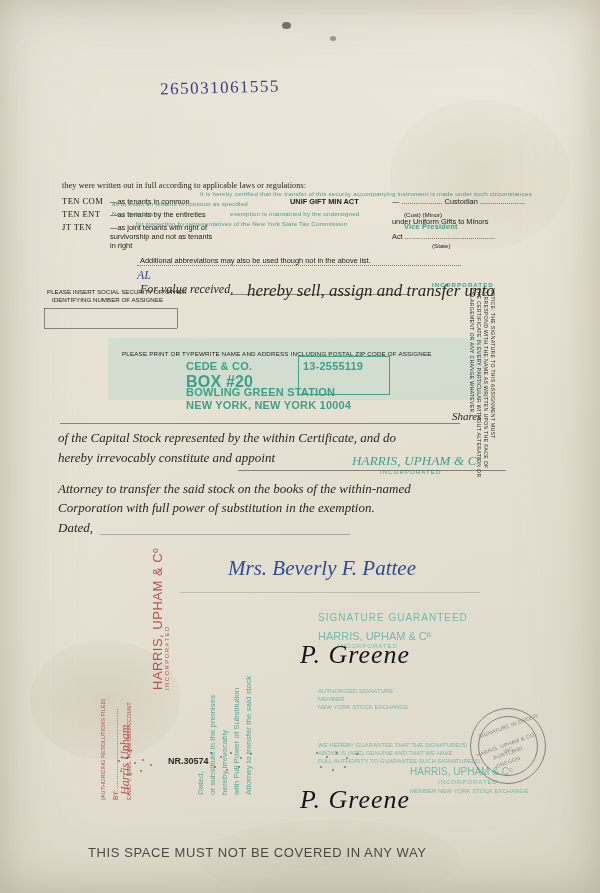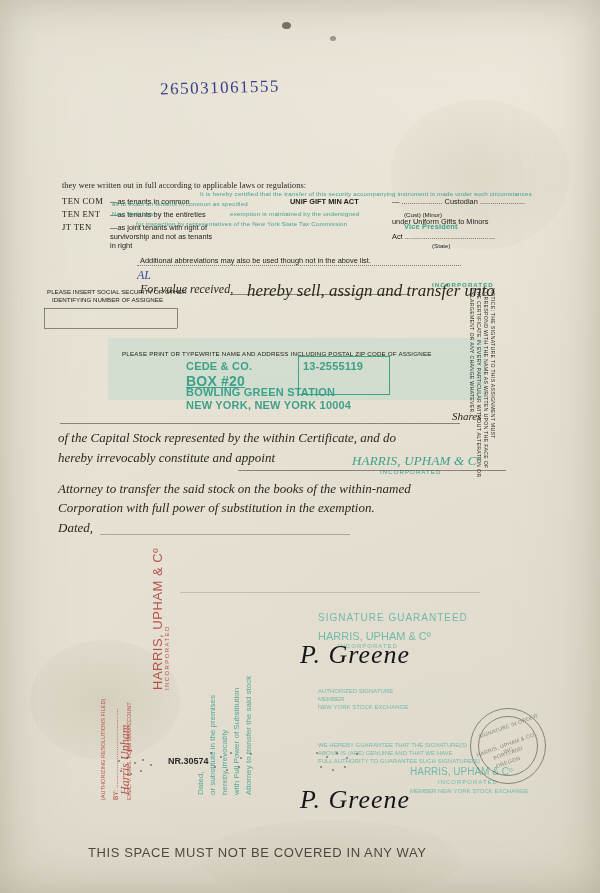--- a/index.html
+++ b/index.html
@@ -246,21 +246,21 @@
   <div class="uline" style="left:44px;top:308px;width:133px;"></div>
   <div class="uline" style="left:44px;top:328px;width:133px;"></div>
   <div class="uline" style="left:44px;top:308px;width:1px;height:20px;border-bottom:none;border-left:1px solid rgba(40,38,32,0.5);"></div>
   <div class="uline" style="left:177px;top:308px;width:1px;height:20px;border-bottom:none;border-left:1px solid rgba(40,38,32,0.5);"></div>
 
   <div class="cyan-wash" style="left:108px;top:338px;width:378px;height:62px;"></div>
 
   <div class="t tiny" style="left:122px;top:350px;letter-spacing:0.2px;">PLEASE PRINT OR TYPEWRITE NAME AND ADDRESS INCLUDING POSTAL ZIP CODE OF ASSIGNEE</div>
 
   <div class="t green green-bold" style="left:186px;top:360px;font-size:11px;">CEDE &amp; CO.</div>
-  <div class="t green green-bold" style="left:186px;top:373px;font-size:14px;text-decoration:underline;">BOX #20</div>
+  <div class="t green green-bold" style="left:186px;top:373px;font-size:16px;">BOX #20</div>
   <div class="t green green-bold" style="left:186px;top:386px;font-size:11px;">BOWLING GREEN STATION</div>
   <div class="t green green-bold" style="left:186px;top:399px;font-size:11px;">NEW YORK, NEW YORK 10004</div>
   <div class="t green green-bold" style="left:303px;top:360px;font-size:11px;">13-2555119</div>
   <div class="green-box" style="left:298px;top:356px;width:90px;height:37px;border-width:1.4px;"></div>
 
   <div class="uline" style="left:60px;top:423px;width:400px;"></div>
   <div class="t serif-it" style="left:452px;top:410px;font-size:11px;">Shares</div>
 
   <div class="t serif-it" style="left:58px;top:430px;font-size:13px;">of the Capital Stock represented by the within Certificate, and do</div>
   <div class="t serif-it" style="left:58px;top:450px;font-size:13px;">hereby irrevocably constitute and appoint</div>
@@ -269,20 +269,21 @@
   <div class="t tiny green" style="left:380px;top:468px;letter-spacing:1px;">INCORPORATED</div>
   <div class="uline" style="left:238px;top:470px;width:268px;"></div>
 
   <div class="t serif-it" style="left:58px;top:481px;font-size:13px;">Attorney to transfer the said stock on the books of the within-named</div>
   <div class="t serif-it" style="left:58px;top:500px;font-size:13px;">Corporation with full power of substitution in the exemption.</div>
   <div class="t serif-it" style="left:58px;top:520px;font-size:13px;">Dated,</div>
   <div class="uline" style="left:100px;top:534px;width:250px;opacity:.6;"></div>
 
   <div class="edge-vert" style="left:496px;top:288px;transform:rotate(90deg);width:190px;white-space:normal;line-height:7px;">NOTICE: THE SIGNATURE TO THIS ASSIGNMENT MUST CORRESPOND WITH THE NAME AS WRITTEN UPON THE FACE OF THE CERTIFICATE IN EVERY PARTICULAR WITHOUT ALTERATION OR ENLARGEMENT OR ANY CHANGE WHATEVER.</div>
 
+  <div class="ink-blue" style="left:228px;top:556px;font-size:21px;">Mrs. Beverly F. Pattee</div>
   <div class="uline" style="left:180px;top:592px;width:300px;opacity:.35;"></div>
 
   <div class="guarantee-block" style="left:300px;top:612px;font-size:10px;letter-spacing:1px;">SIGNATURE GUARANTEED</div>
   <div class="guarantee-block" style="left:300px;top:630px;font-size:11px;">HARRIS, UPHAM &amp; Cº</div>
   <div class="guarantee-block" style="left:320px;top:643px;font-size:6px;letter-spacing:1px;">INCORPORATED</div>
   <div class="guarantee-block" style="left:300px;top:688px;font-size:6px;">AUTHORIZED SIGNATURE</div>
   <div class="guarantee-block" style="left:300px;top:696px;font-size:6px;">MEMBER</div>
   <div class="guarantee-block" style="left:300px;top:704px;font-size:6px;">NEW YORK STOCK EXCHANGE</div>
 
   <div class="ink-black" style="left:300px;top:640px;font-size:26px;letter-spacing:1px;">P. Greene</div>

